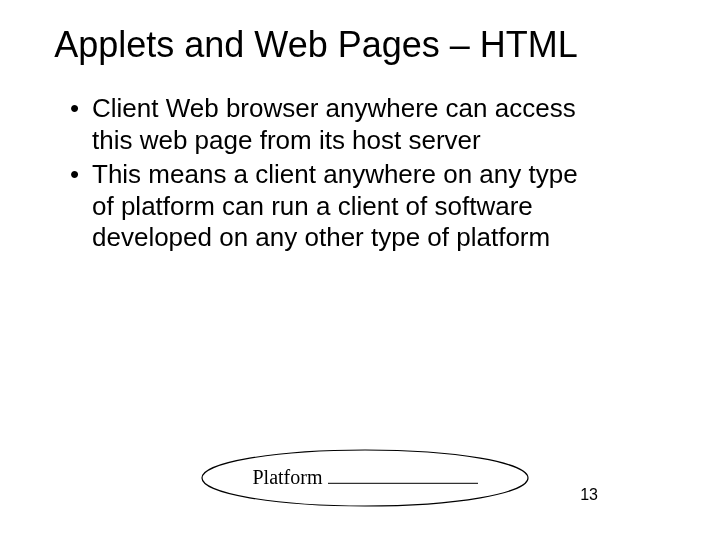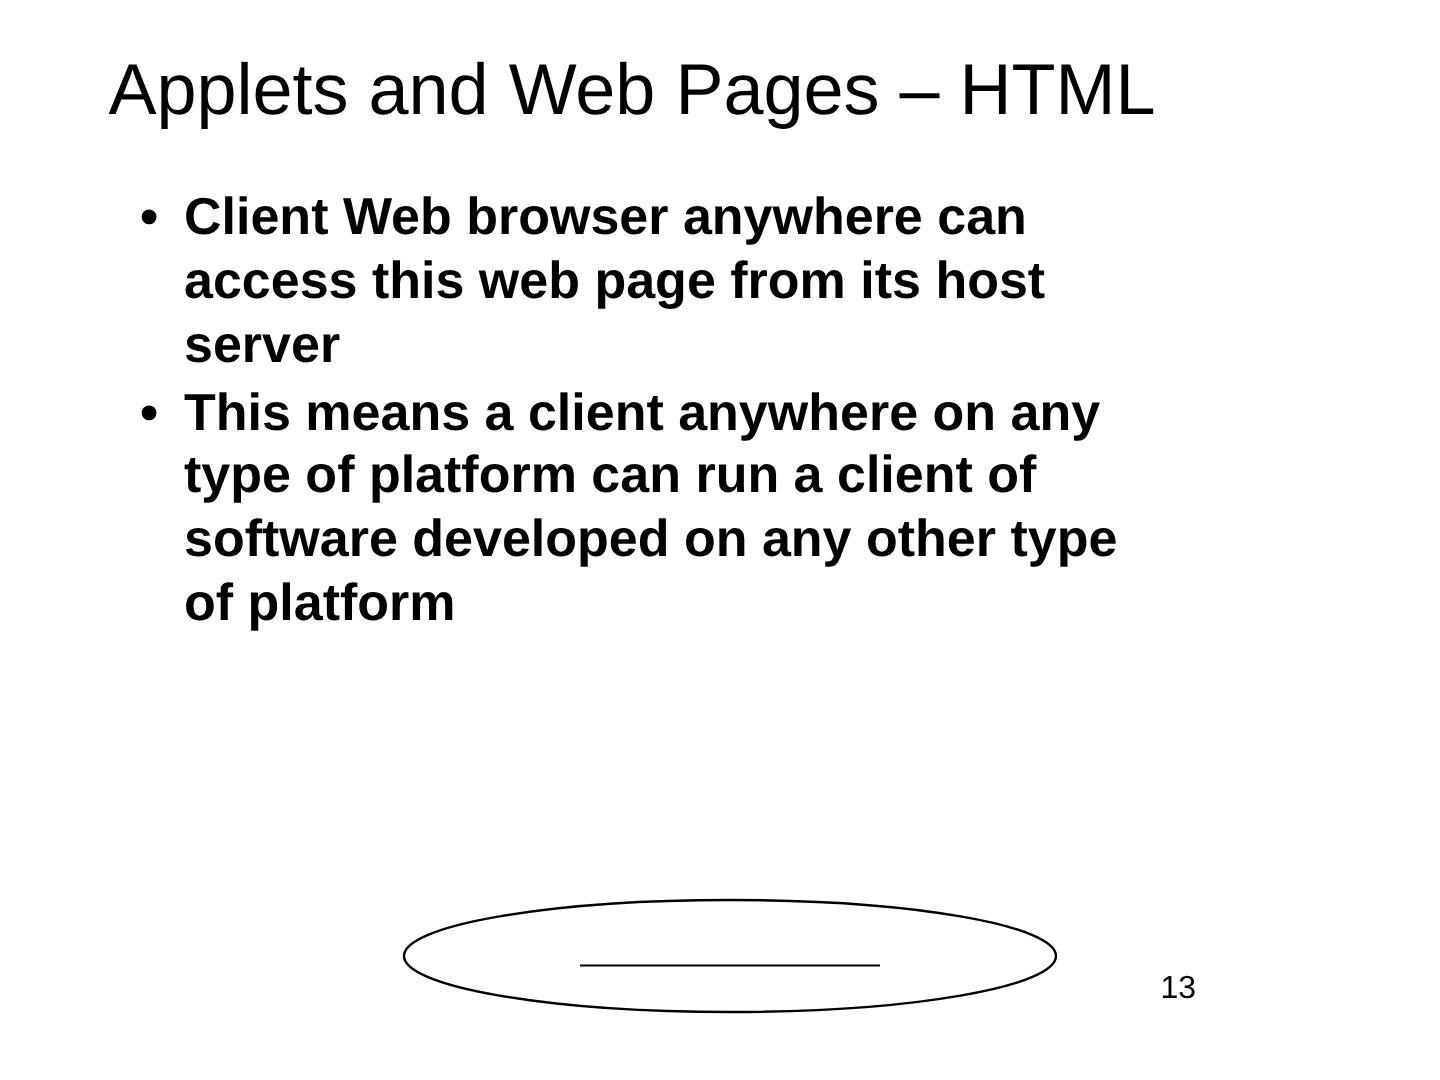--- a/index.html
+++ b/index.html
@@ -1,20 +1,20 @@
 <!DOCTYPE html>
 <html><head>
 <meta charset="utf-8">
 <style>
   * { margin: 0; padding: 0; box-sizing: border-box; }
   html, body { width: 720px; height: 540px; background: #fff; font-family: Arial, Helvetica, sans-serif; color: #000; }
   .slide { width: 632px; height: 540px; position: relative; padding: 20px 50px 0 50px; }
   .title { text-align: center; font-size: 36px; font-weight: 400; line-height: 1.15; margin-top: 4px; margin-bottom: 28px; }
   .bullets { list-style: none; padding-left: 20px; }
-  .bullets li { position: relative; font-size: 26px; line-height: 1.22; margin-bottom: 2px; padding-left: 22px; font-weight: bold; }
+  .bullets li { position: relative; font-size: 26px; line-height: 1.22; margin-bottom: 2px; padding-left: 22px; }
   .bullets li::before { content: "•"; position: absolute; left: 0; top: 0; font-size: 26px; }
   .blank { display: inline-block; border-bottom: 1.5px solid #000; height: 0.95em; vertical-align: baseline; }
   .blank-lg { width: 260px; }
   .blank-sm { width: 150px; }
   .callout-wrap { position: absolute; left: 200px; top: 448px; width: 330px; height: 60px; }
   .ellipse { position: absolute; inset: 0; }
   .ellipse svg { width: 100%; height: 100%; display: block; }
   .callout-text { position: absolute; left: 0; right: 0; top: 50%; transform: translateY(-55%); text-align: center; font-family: Georgia, 'Times New Roman', serif; font-size: 20px; }
   .pagenum { position: absolute; right: 34px; bottom: 36px; font-size: 16px; }
 </style>
@@ -34,19 +34,19 @@
     </li>
   </ul>
 
   <div class="callout-wrap">
     <div class="ellipse">
       <svg viewBox="0 0 330 60" preserveAspectRatio="none">
         <ellipse cx="165" cy="30" rx="163" ry="28" fill="none" stroke="#000" stroke-width="1.2"></ellipse>
       </svg>
     </div>
     <div class="callout-text">
-      <span class="blank blank-sm"></span>
+      <span>Platform </span><span class="blank blank-sm"></span>
     </div>
   </div>
 
   <div class="pagenum">13</div>
 
 </div>
 
 </body></html>

